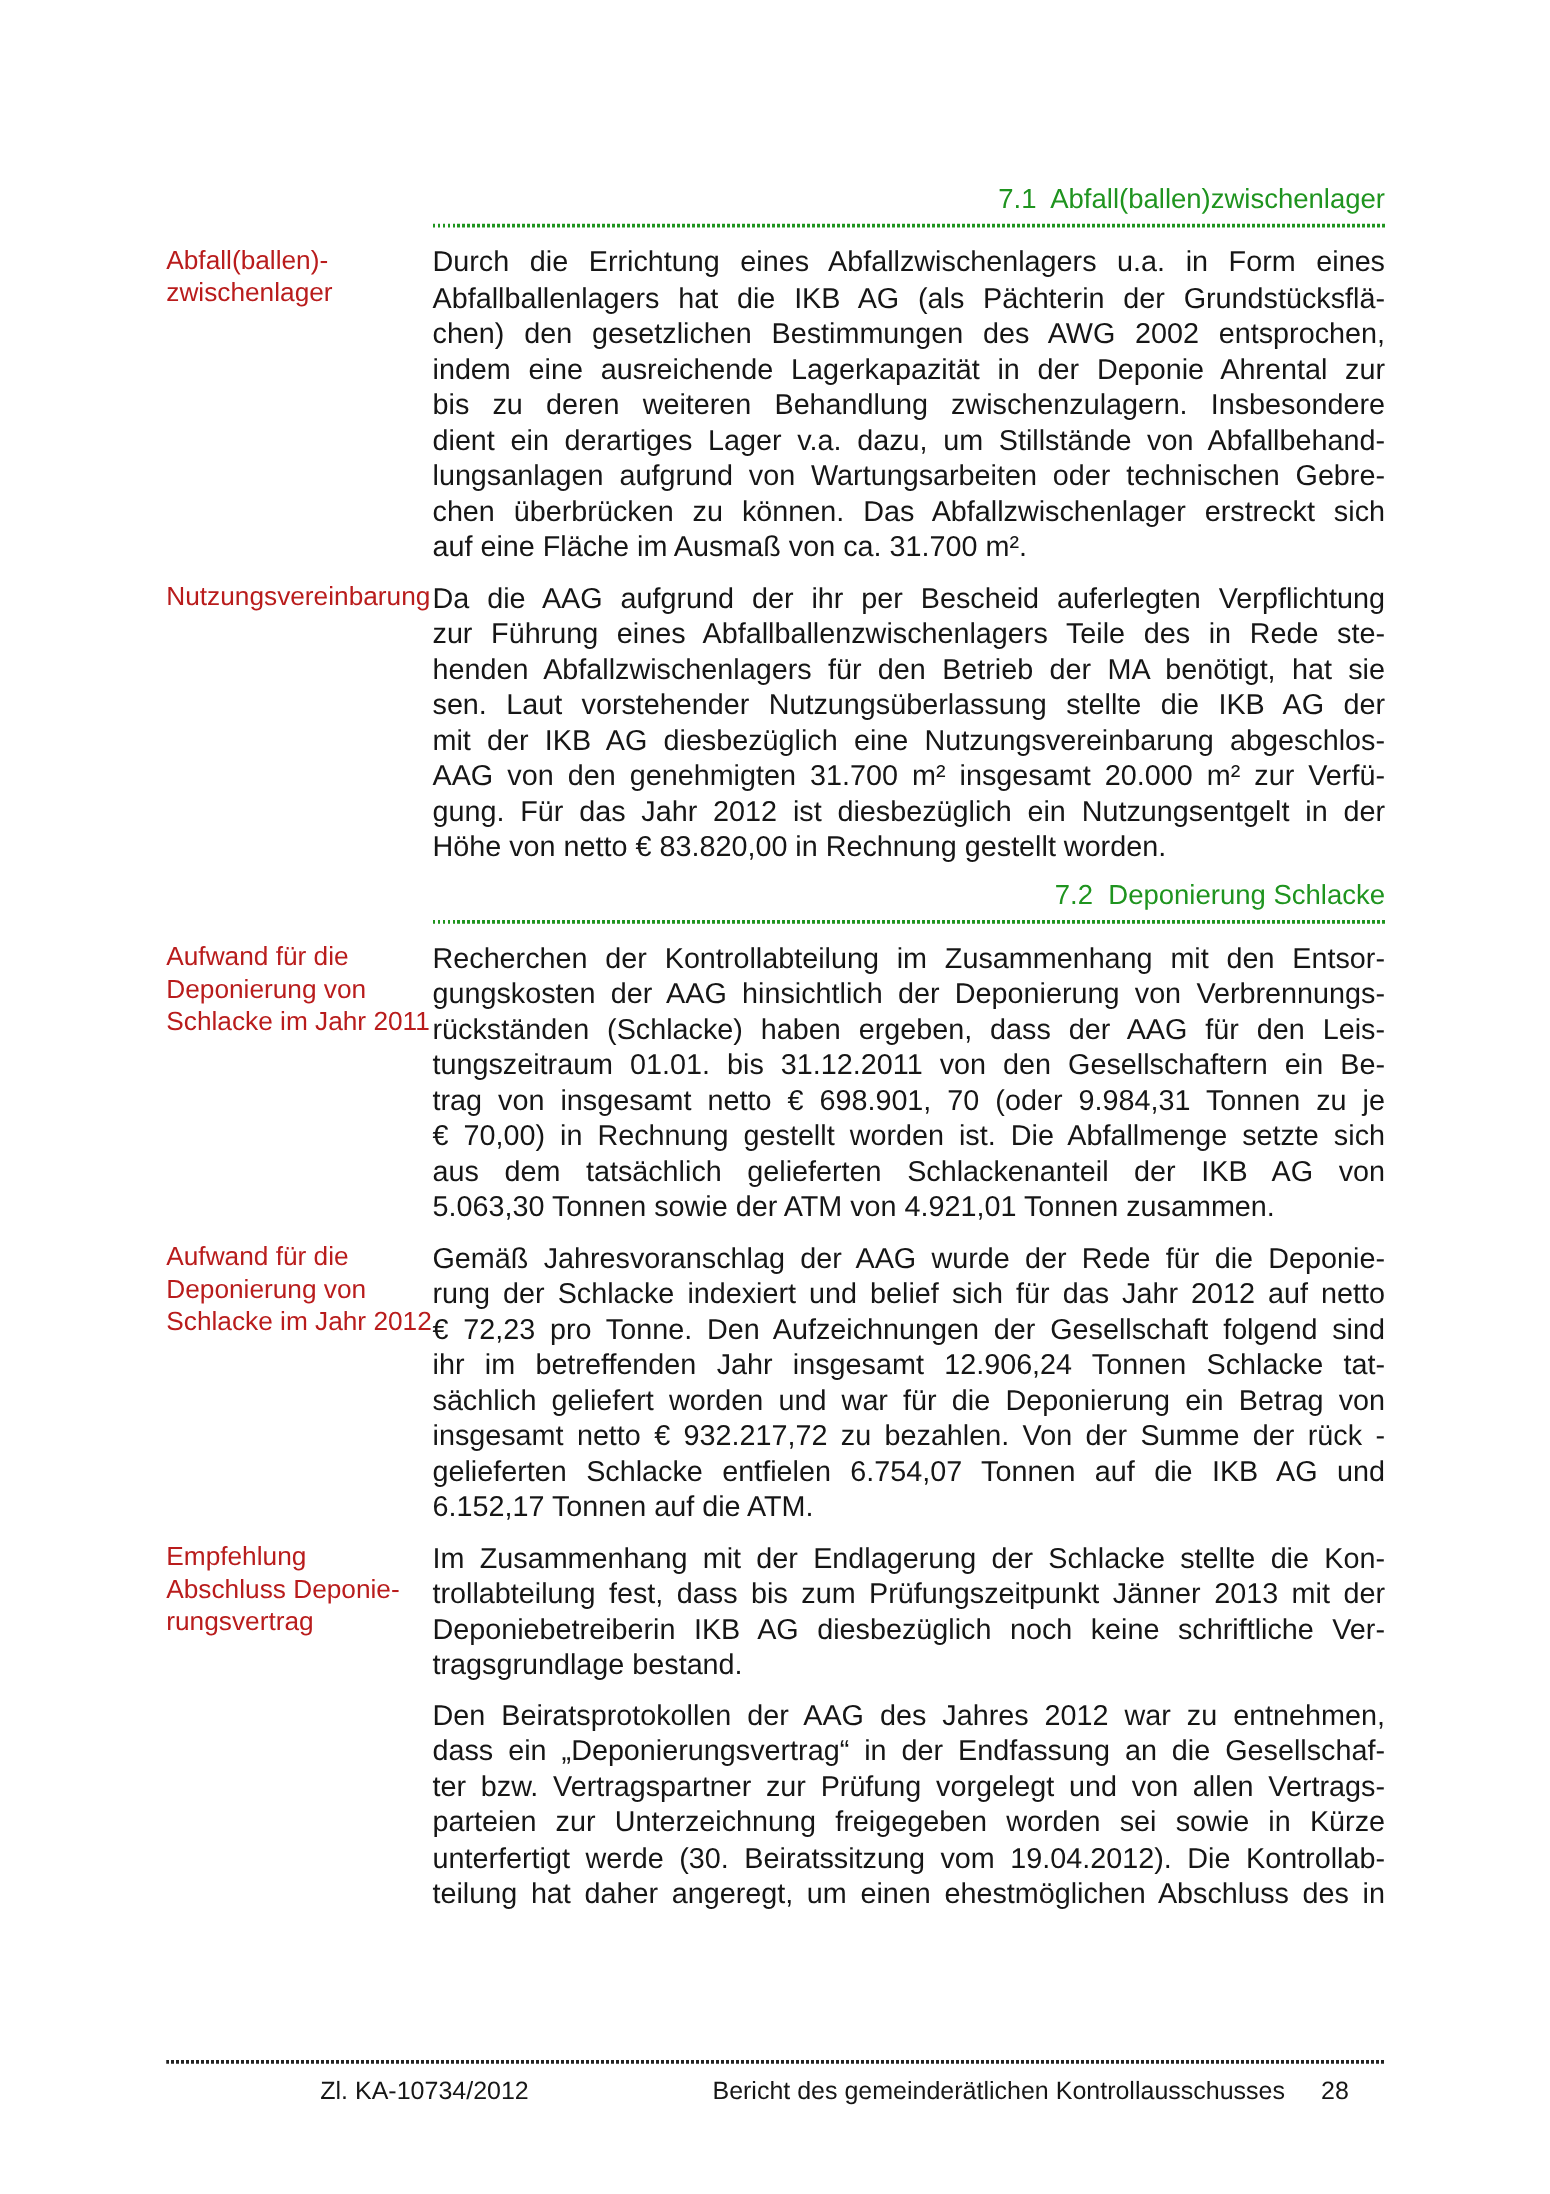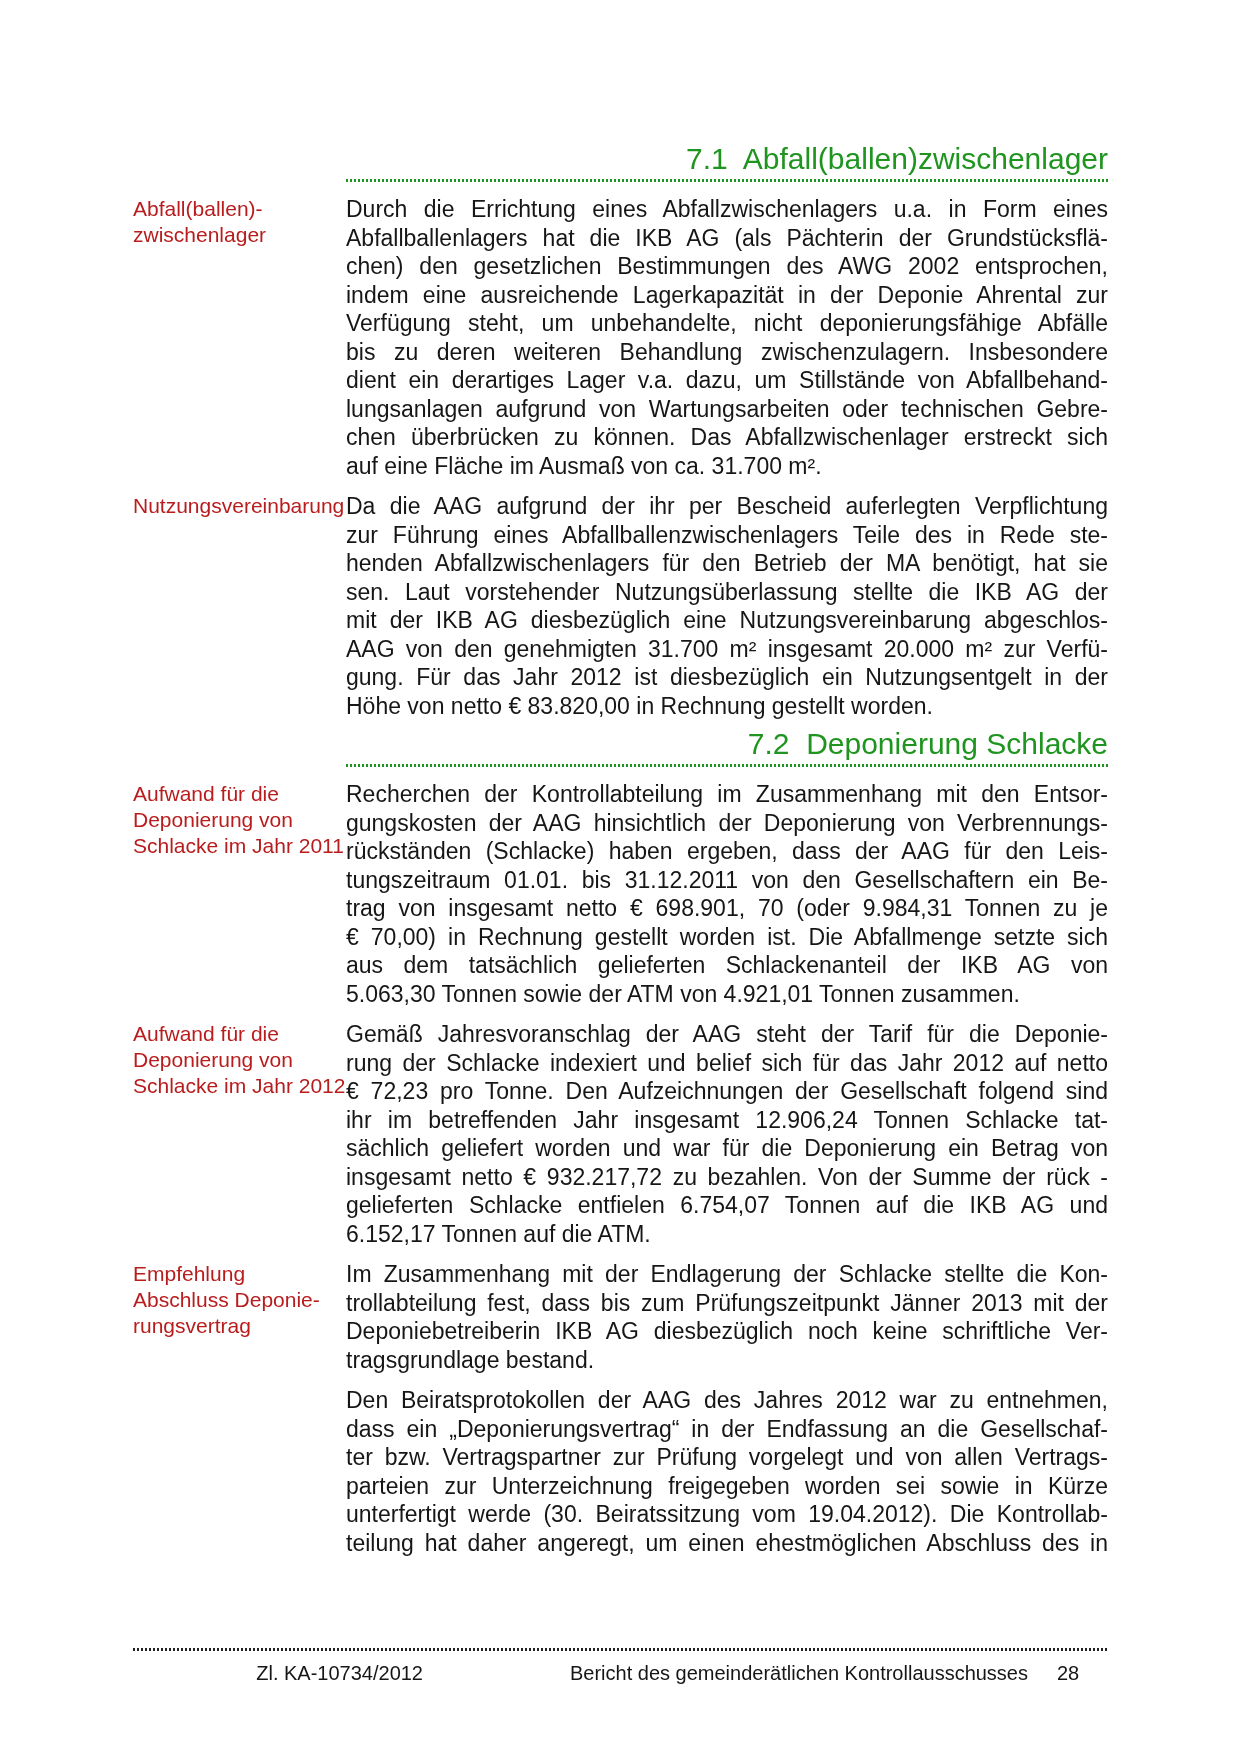--- a/index.html
+++ b/index.html
@@ -11,21 +11,21 @@
     color:#161616;
     overflow:hidden;
   }
   .content {
     position:absolute; left:133px; top:147px; width:975px;
   }
   .section-heading {
     margin-left:213px; width:762px;
     text-align:right;
     color:#1f941f;
-    font-size:30px; line-height:24px;
+    font-size:22px; line-height:24px;
     white-space:pre;
   }
   .dotline-green {
     margin-left:213px; width:762px; height:3px;
     margin-top:8px; margin-bottom:13px;
     background:repeating-linear-gradient(90deg,#1f941f 0 2px,transparent 2px 4px);
   }
   .row { display:flex; margin-bottom:12px; }
   .row-label {
     width:213px; flex:0 0 213px;
@@ -67,21 +67,20 @@
     <div class="row">
       <div class="row-label">
           <div>Abfall(ballen)-</div>
           <div>zwischenlager</div>
         </div>
       <div class="row-text">
           <div class="tl">Durch die Errichtung eines Abfallzwischenlagers u.a. in Form eines</div>
           <div class="tl">Abfallballenlagers hat die IKB AG (als Pächterin der Grundstücksflä-</div>
           <div class="tl">chen) den gesetzlichen Bestimmungen des AWG 2002 entsprochen,</div>
           <div class="tl">indem eine ausreichende Lagerkapazität in der Deponie Ahrental zur</div>
-          <div class="tl">Verfügung steht, um unbehandelte, nicht deponierungsfähige Abfälle</div>
           <div class="tl">bis zu deren weiteren Behandlung zwischenzulagern. Insbesondere</div>
           <div class="tl">dient ein derartiges Lager v.a. dazu, um Stillstände von Abfallbehand-</div>
           <div class="tl">lungsanlagen aufgrund von Wartungsarbeiten oder technischen Gebre-</div>
           <div class="tl">chen überbrücken zu können. Das Abfallzwischenlager erstreckt sich</div>
           <div class="tl tl-last">auf eine Fläche im Ausmaß von ca. 31.700 m².</div>
         </div>
     </div>
 
     <div class="row">
       <div class="row-label">
@@ -120,21 +119,21 @@
         </div>
     </div>
 
     <div class="row">
       <div class="row-label">
           <div>Aufwand für die</div>
           <div>Deponierung von</div>
           <div>Schlacke im Jahr 2012</div>
         </div>
       <div class="row-text">
-          <div class="tl">Gemäß Jahresvoranschlag der AAG steht der Tarif für die Deponie-</div>
+          <div class="tl">Gemäß Jahresvoranschlag der AAG wurde der Rede für die Deponie-</div>
           <div class="tl">rung der Schlacke indexiert und belief sich für das Jahr 2012 auf netto</div>
           <div class="tl">€ 72,23 pro Tonne. Den Aufzeichnungen der Gesellschaft folgend sind</div>
           <div class="tl">ihr im betreffenden Jahr insgesamt 12.906,24 Tonnen Schlacke tat-</div>
           <div class="tl">sächlich geliefert worden und war für die Deponierung ein Betrag von</div>
           <div class="tl">insgesamt netto € 932.217,72 zu bezahlen. Von der Summe der rück -</div>
           <div class="tl">gelieferten Schlacke entfielen 6.754,07 Tonnen auf die IKB AG und</div>
           <div class="tl tl-last">6.152,17 Tonnen auf die ATM.</div>
         </div>
     </div>
 

